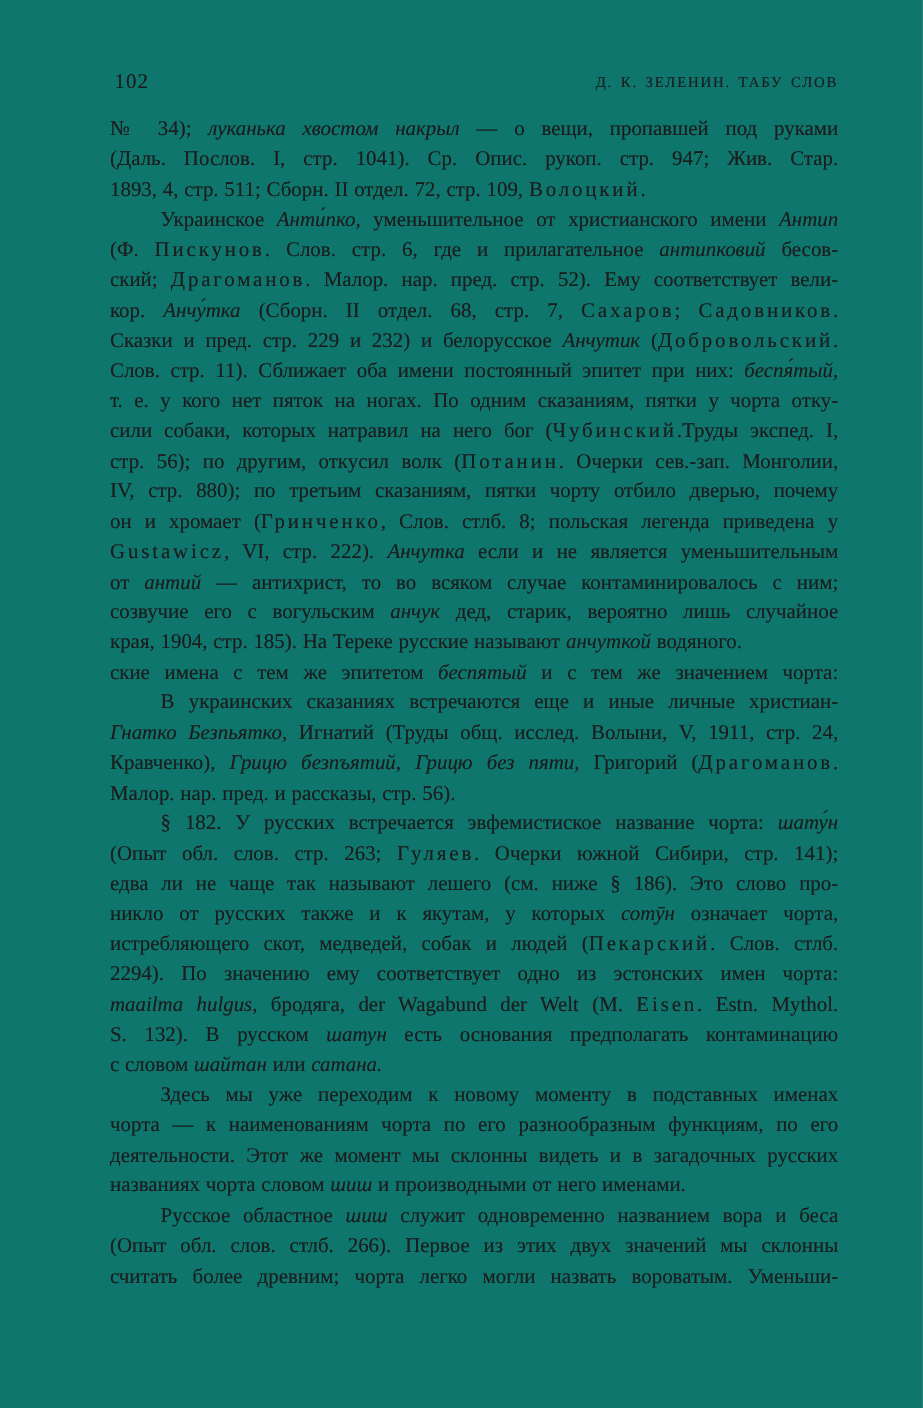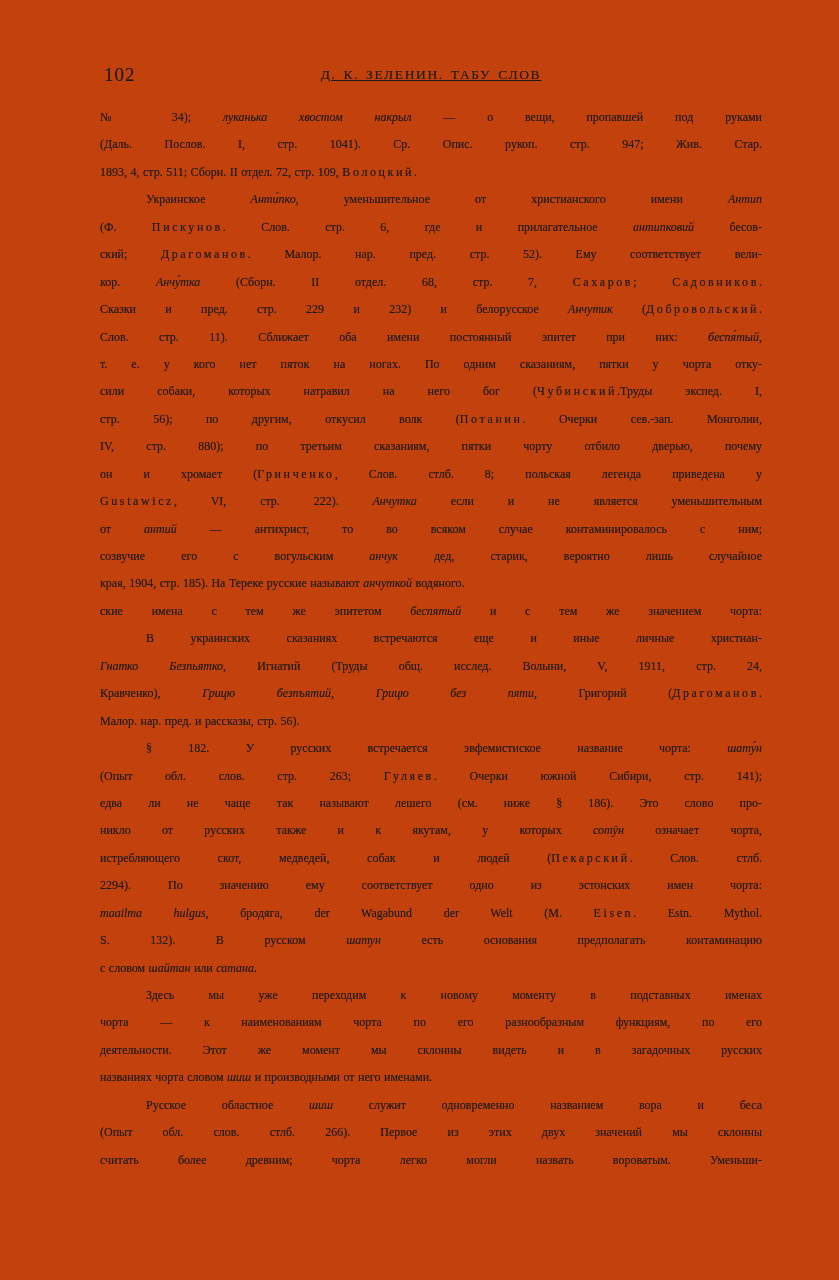--- a/index.html
+++ b/index.html
@@ -7,21 +7,21 @@
     padding: 0;
     width: 839px;
     height: 1280px;
     background: #fbfbf9;
     overflow: hidden;
   }
   .page {
     position: relative;
     width: 839px;
     height: 1280px;
-    background: #c2410c;
+    background: #0f766e;
     color: #1c1c1c;
     font-family: "Liberation Serif", "DejaVu Serif", serif;
     text-shadow: 0 0 0.5px rgba(20,20,20,0.45);
   }
   .header {
     position: absolute;
     top: 64px;
     left: 100px;
     width: 662px;
     height: 28px;
@@ -31,34 +31,33 @@
     left: 4px;
     top: 0;
     font-size: 19px;
     letter-spacing: 1px;
   }
   .running-title {
     position: absolute;
     left: 0;
     right: 0;
     top: 3px;
-    text-align: center;
+    text-align: right;
     font-size: 13.5px;
     letter-spacing: 1.6px;
     word-spacing: 2px;
-    text-decoration: underline;
   }
   .body-text {
     position: absolute;
     top: 104px;
     left: 100px;
     width: 662px;
   }
   .line {
-    font-size: 12px;
+    font-size: 19px;
     line-height: 27.45px;
     height: 27.45px;
     white-space: nowrap;      
     text-align: justify;
     text-align-last: justify;
     word-spacing: 0.5px;
     justify-content: center;
   }
   .line.end {
     text-align-last: left;

